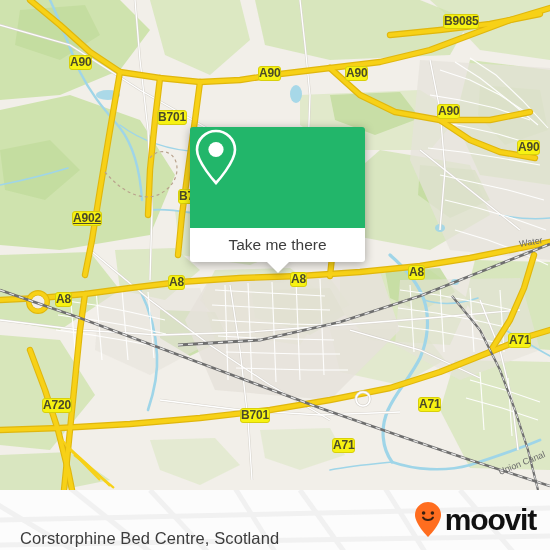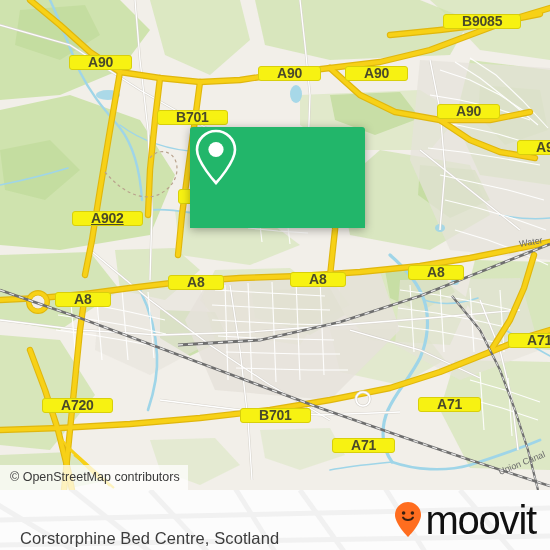--- a/index.html
+++ b/index.html
@@ -18,23 +18,23 @@
   #map svg{position:absolute;left:0;top:0;}
 
   
   .shield{
     position:absolute;
     background:#f7f212;
     border:1px solid #d8cf0c;
     border-radius:3px;
     color:#4a4a2a;
     font-weight:bold;
-    font-size:14px;
+    font-size:12px;
     line-height:13px;
-    padding:0 18px;
+    padding:0 0;
     white-space:nowrap;
     font-family:"Liberation Sans", sans-serif;
     letter-spacing:-0.2px;
   }
 
   .waterlabel{
     position:absolute;
     color:#6b6b6b;
     font-size:9px;
     font-family:"Liberation Sans", sans-serif;
@@ -98,22 +98,22 @@
     font-size:16.5px;
     font-family:"Liberation Sans", sans-serif;
     letter-spacing:0.1px;
   }
   #brand{
     position:absolute;right:14px;top:0;height:60px;
     display:flex;align-items:center;gap:2px;
   }
   #brand-text{
     color:#111111;
-    font-size:40px;
-    font-weight:normal;
+    font-size:30px;
+    font-weight:bold;
     letter-spacing:-1.2px;
     font-family:"Liberation Sans", sans-serif;
     line-height:30px;
   }
 </style>
 </head>
 <body>
 
 <div id="root">
 
@@ -354,23 +354,26 @@
         <div class="waterlabel" style="left: 497px; top: 458px; transform: rotate(-22deg);">Union Canal</div>
       </div>
 
     <div id="card">
       <div id="card-head" style="background: rgb(34, 182, 106);">
         <svg width="52" height="60" viewBox="0 0 52 60">
           <path d="M26 4 C15.5 4 7 12.4 7 22.8 C7 35.4 26 56 26 56 C26 56 45 35.4 45 22.8 C45 12.4 36.5 4 26 4 Z" fill="none" stroke="#ffffff" stroke-width="2.6"></path>
           <circle cx="26" cy="22.5" r="7.6" fill="#ffffff"></circle>
         </svg>
       </div>
+      <div id="card-foot">
+        <span id="card-foot-label">Take me there</span>
+        <div id="card-pointer"></div>
+      </div>
     </div>
 
-    <div id="attrib">© OpenStreetMap contributors</div>
   </div>
 
   <div id="bottom">
     <svg id="bottom-watermark" width="550" height="60" viewBox="0 0 550 60">
       <rect x="0" y="0" width="550" height="60" fill="#fcfcfc"></rect>
       <g stroke="#f1f1f1" stroke-width="5" fill="none">
         <path d="M-10,10 L90,70"></path>
         <path d="M60,-10 L160,70"></path>
         <path d="M150,0 L215,70"></path>
         <path d="M230,-10 L280,70"></path>

